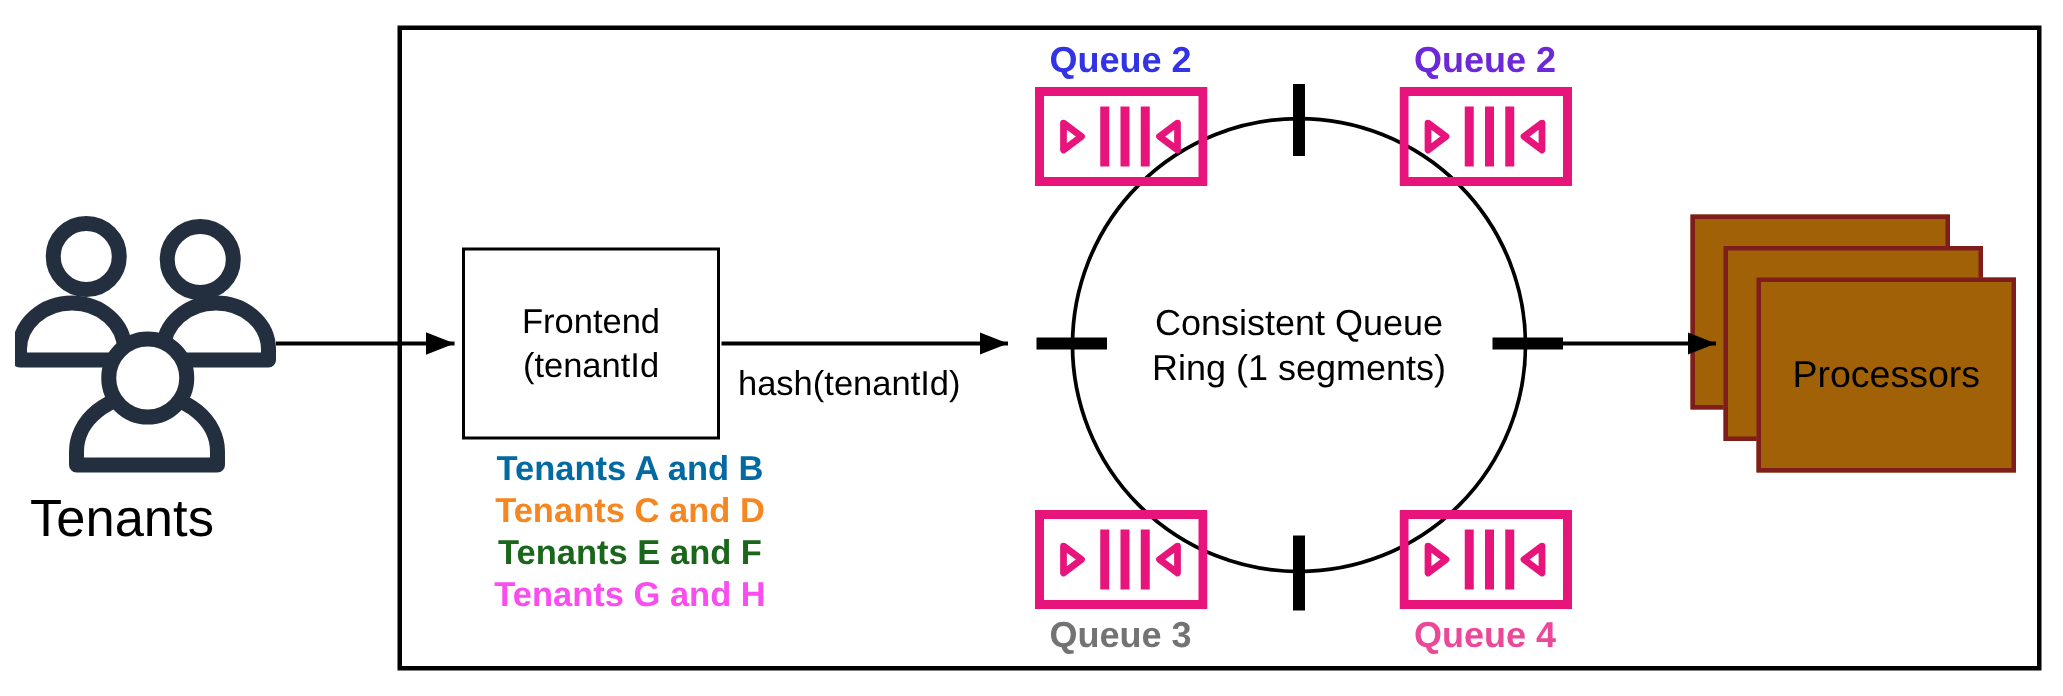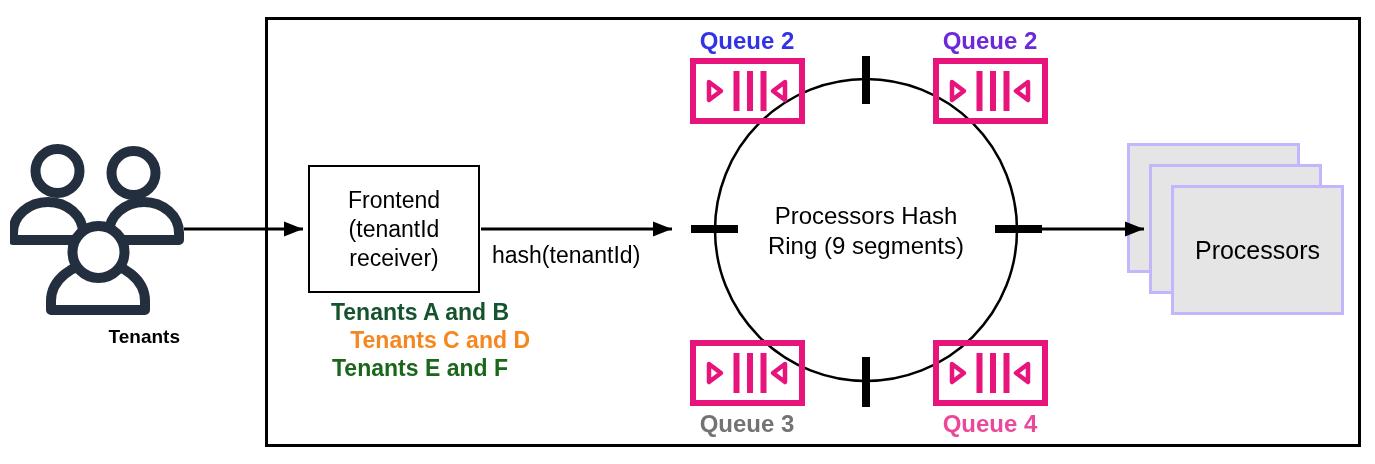--- a/index.html
+++ b/index.html
@@ -4,21 +4,21 @@
 <style>
   html,body{margin:0;padding:0;background:#fff;}
   .stage{
     position:relative;width:1375px;height:464px;background:#ffffff;
     font-family:"Liberation Sans","DejaVu Sans",sans-serif;color:#000;overflow:hidden;
   }
   .abs{position:absolute;box-sizing:border-box;}
   .center-text{display:flex;align-items:center;justify-content:center;text-align:center;}
   .big-box{border:3px solid #000;}
   .node-box{border:2px solid #000;background:#fff;font-size:23px;line-height:29px;}
-  .proc-box{border:3px solid #c4b5fd;background:#e5e5e5;}
+  .proc-box{border:3px solid #7f1d1d;background:#a16207;}
   .label{white-space:nowrap;text-align:center;}
   .tenant-group-line{font-size:23px;line-height:28px;font-weight:bold;text-align:center;white-space:nowrap;}
   .queue-label{font-size:24px;font-weight:bold;text-align:center;white-space:nowrap;}
   svg{display:block;}
   .overlay{pointer-events:none;}
 </style>
 </head>
 <body>
 
 <svg width="0" height="0" style="position:absolute" aria-hidden="true">
@@ -41,39 +41,39 @@
   <div class="abs" style="left: 10px; top: 140px; color: rgb(35, 47, 62);">
     <svg width="180" height="178" viewBox="0 0 180 178">
       <path d="M 3 100 L 3 93 A 35 31 0 0 1 73 93 L 73 100 Z" fill="#fff" stroke="currentColor" stroke-width="10" stroke-linejoin="round"></path>
       <circle cx="47.5" cy="31" r="22" fill="#fff" stroke="currentColor" stroke-width="10"></circle>
       <path d="M 99 100 L 99 93 A 35 31 0 0 1 169 93 L 169 100 Z" fill="#fff" stroke="currentColor" stroke-width="10" stroke-linejoin="round"></path>
       <circle cx="123.5" cy="33" r="22" fill="#fff" stroke="currentColor" stroke-width="10"></circle>
       <path d="M 41 170 L 41 161 A 47 38 0 0 1 135 161 L 135 170 Z" fill="#fff" stroke="currentColor" stroke-width="10" stroke-linejoin="round"></path>
       <circle cx="88.5" cy="112" r="26" fill="#fff" stroke="currentColor" stroke-width="10"></circle>
     </svg>
   </div>
-  <div class="abs label" style="left:20px;top:326px;width:160px;text-align:right;font-size:19px;font-weight:bold;">Tenants</div>
+  <div class="abs label" style="left:20px;top:326px;width:160px;text-align:left;font-size:35px;">Tenants</div>
 
   <div class="abs node-box center-text" style="left:308px;top:165px;width:172px;height:128px;flex-direction:column;">
     <div>Frontend</div>
     <div>(tenantId</div>
-    <div>receiver)</div>
   </div>
 
   <div class="abs" style="left:310px;top:298px;width:220px;">
-    <div class="tenant-group-line" style="color: #14532d;">Tenants A and B</div>
-    <div class="tenant-group-line" style="color: rgb(246, 134, 31); text-align: right;">Tenants C and D</div>
+    <div class="tenant-group-line" style="color: #0369a1;">Tenants A and B</div>
+    <div class="tenant-group-line" style="color: rgb(246, 134, 31);">Tenants C and D</div>
     <div class="tenant-group-line" style="color: rgb(26, 102, 26);">Tenants E and F</div>
+    <div class="tenant-group-line" style="color: rgb(249, 77, 240);">Tenants G and H</div>
   </div>
 
   <div class="abs label" style="left:492px;top:242px;font-size:23px;">hash(tenantId)</div>
 
   <div class="abs" style="left:736px;top:201px;width:260px;text-align:center;font-size:24px;line-height:30px;">
-    <div>Processors Hash</div>
-    <div>Ring (9 segments)</div>
+    <div>Consistent Queue</div>
+    <div>Ring (1 segments)</div>
   </div>
 
   <div class="abs proc-box" style="left:1127px;top:143px;width:173px;height:130px;"></div>
   <div class="abs proc-box" style="left:1149px;top:164px;width:173px;height:130px;"></div>
   <div class="abs proc-box center-text" style="left:1171px;top:185px;width:173px;height:130px;font-size:25px;">
     <span>Processors</span>
   </div>
 
   <svg class="abs overlay" width="1375" height="464" viewBox="0 0 1375 464" style="left: 0px; top: 0px; color: rgb(0, 0, 0);">
     <defs>

